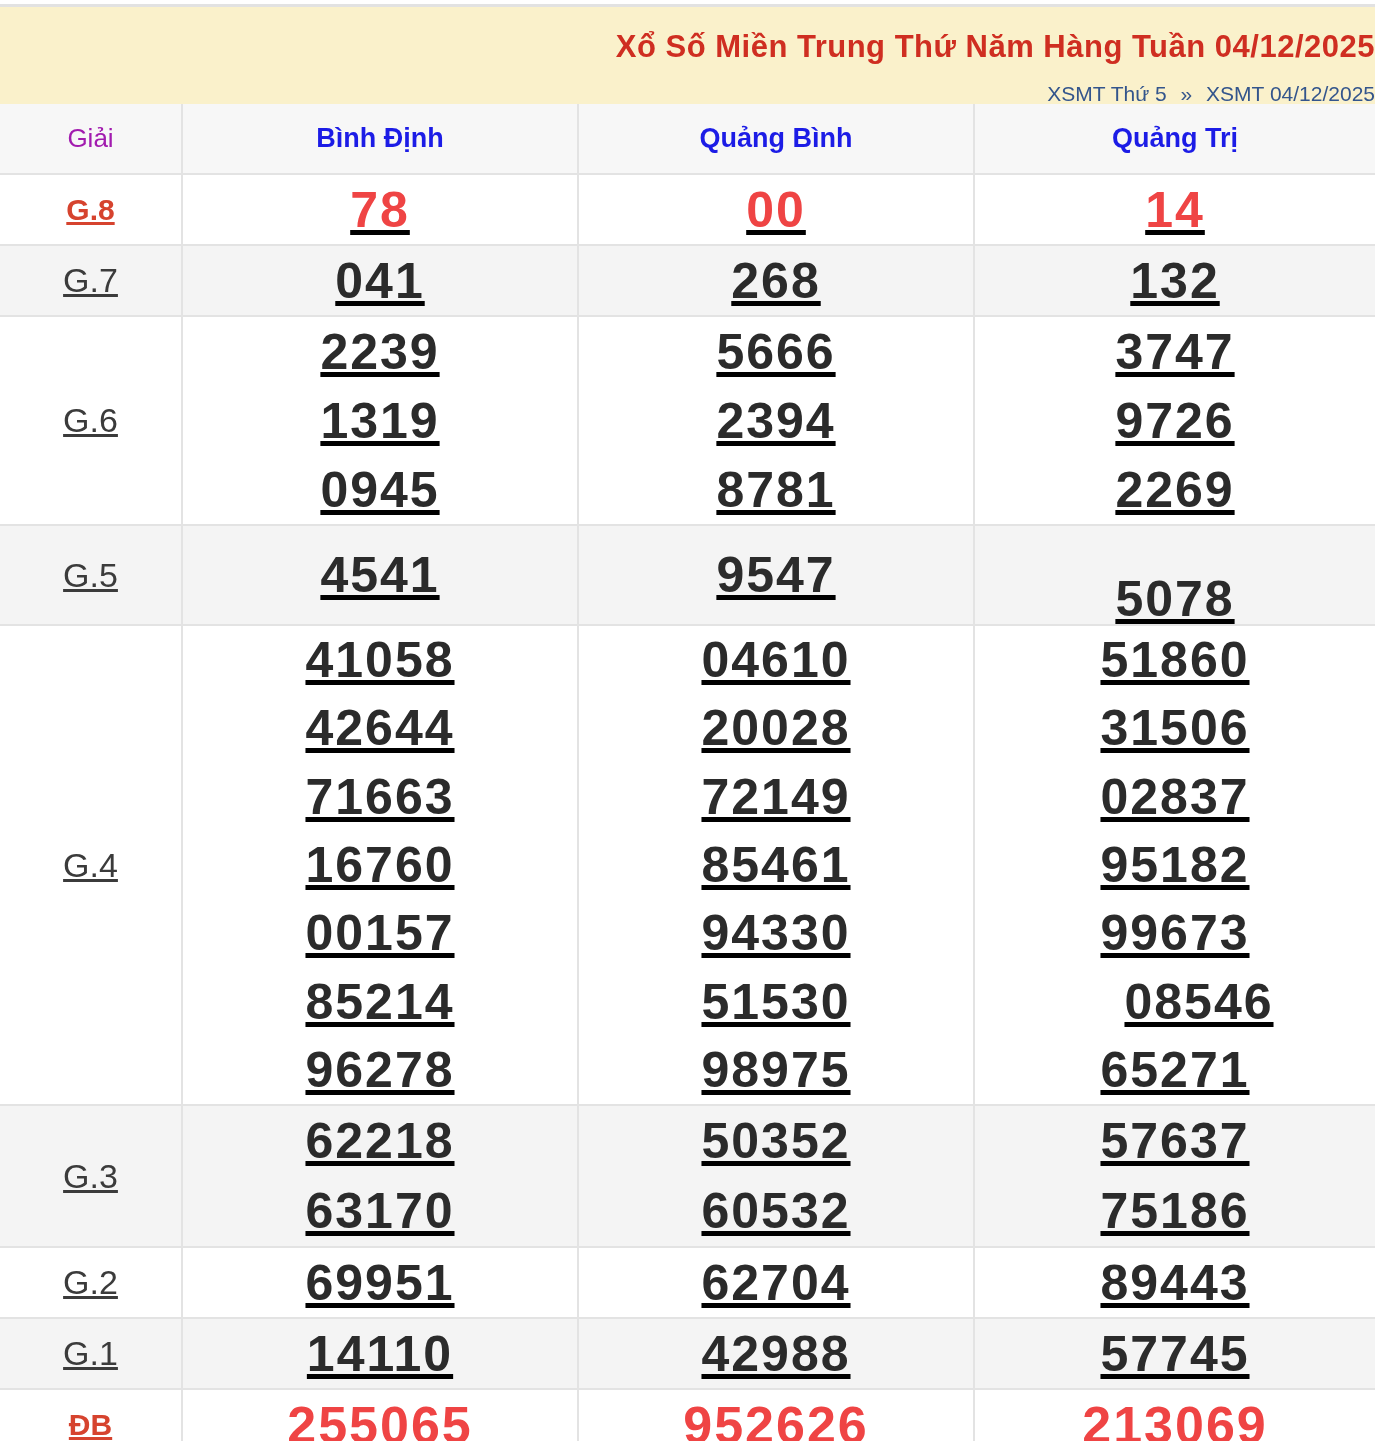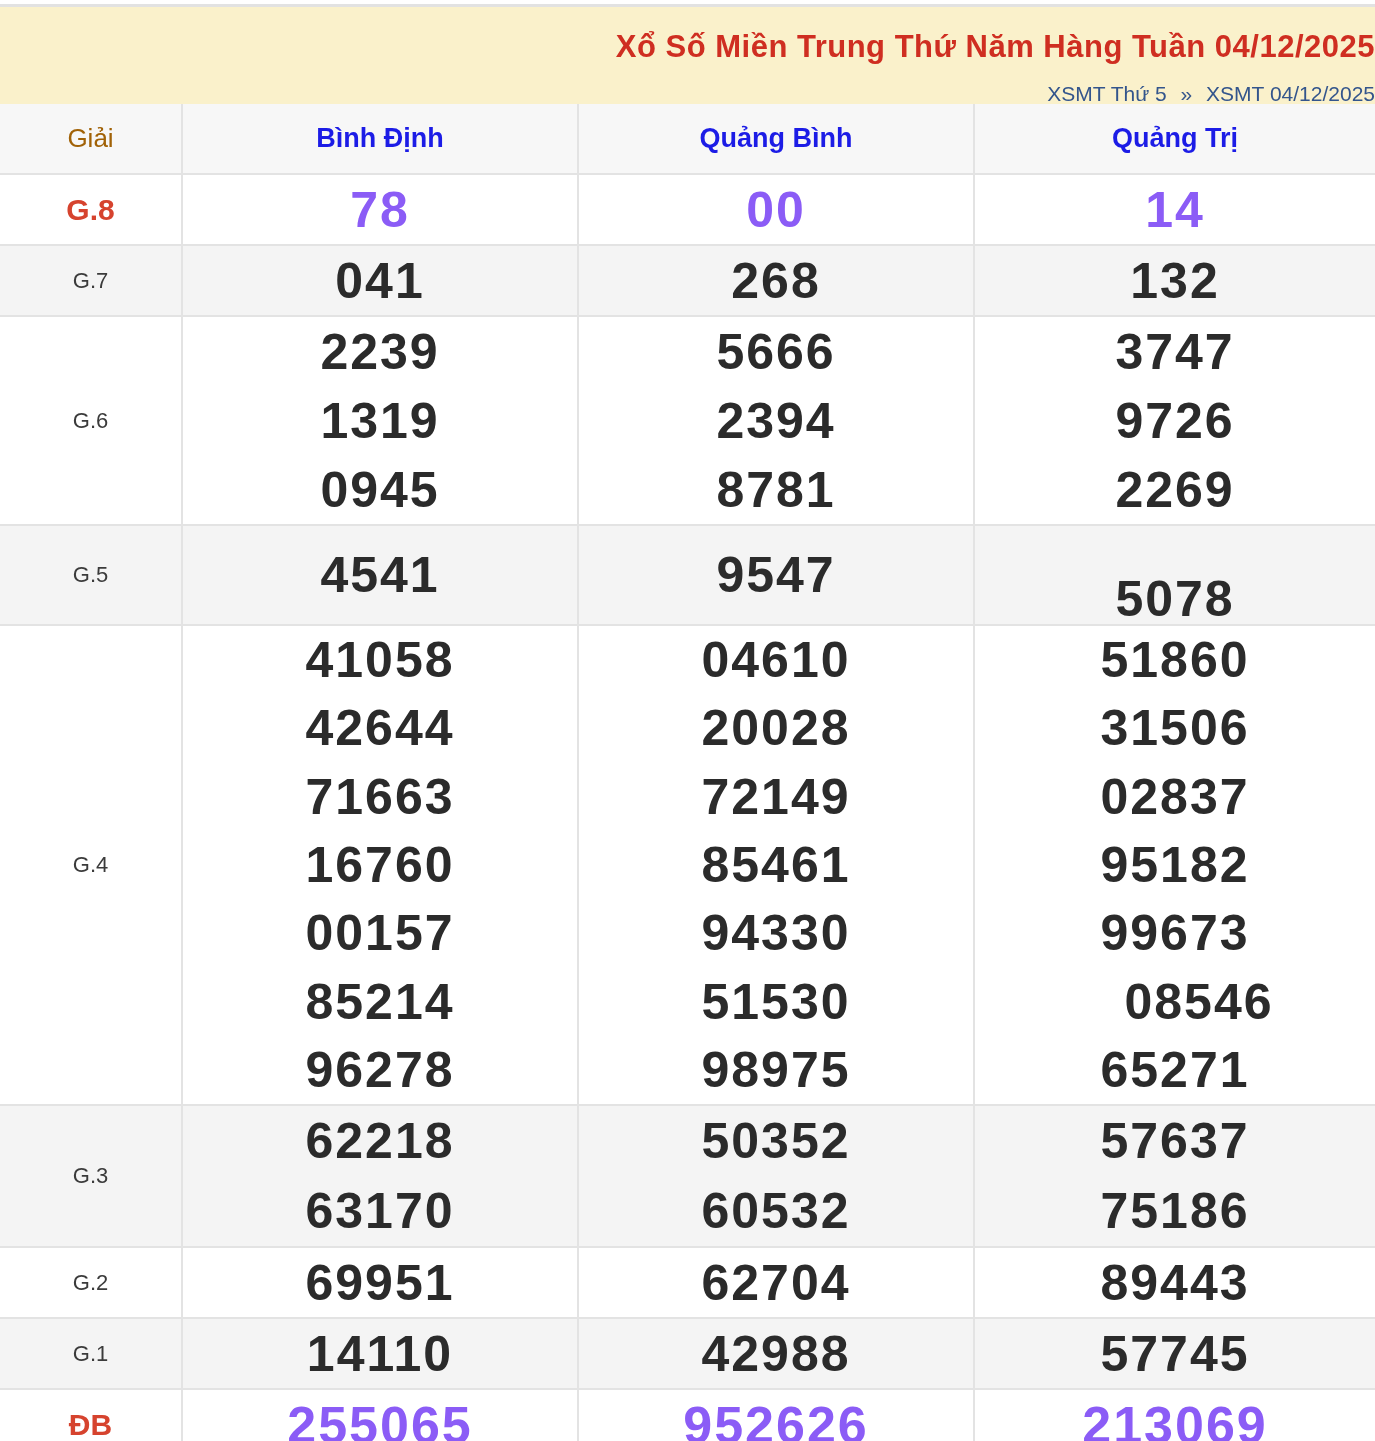--- a/index.html
+++ b/index.html
@@ -33,44 +33,44 @@
   }
   col.c-label { width:182px; }
   col.c-p1 { width:396px; }
   col.c-p2 { width:396px; }
   col.c-p3 { width:401px; }
 
   thead td {
     height:70px; background:#f7f7f7;
     text-align:center; vertical-align:middle;
   }
-  .corner-cell { font-size:26px; color:#a16207; }
+  .corner-cell { font-size:26px; color:#a21caf; }
   .province-cell { font-size:27px; font-weight:bold; color:#1c1ce6; cursor:pointer; }
 
   td { border:2px solid #e3e3e3; border-left:none; border-right:none; }
   td + td { border-left:2px solid #e3e3e3; }
   table.results td:first-child { border-left:none; }
   table.results tr td:last-child { border-right:none; }
   thead td { border-top:none; }
 
   tbody tr.striped td { background:#f4f4f4; }
-  tbody tr td { background:#fff; vertical-align:middle; }
+  tbody tr td { background:#fff; vertical-align:middle;text-decoration:underline; }
 
   .label-cell {
-    text-align:center; font-size:22px; color:#3b3b3b;
+    text-align:center; font-size:34px; color:#3b3b3b;
   }
   .red-row .label-cell { color:#d6432e; font-weight:600; font-size:30px; }
 
   .cell-stack { display:flex; flex-direction:column; width:100%; }
   .num-line {
     display:flex; align-items:center; justify-content:center;
     font-weight:bold; font-size:50px; color:#2b2b2b;
     letter-spacing:2px;
   }
-  .red-row .num-line { color:#8b5cf6; }
+  .red-row .num-line { color:#ef4444; }
   .row-db .num-line { font-size:52px; }
 </style>
 </head>
 <body>
 
 <div class="top-gap"></div>
 
 <div class="banner">
   <div class="banner-title">Xổ Số Miền Trung Thứ Năm Hàng Tuần 04/12/2025</div>
   <div class="banner-breadcrumb">

